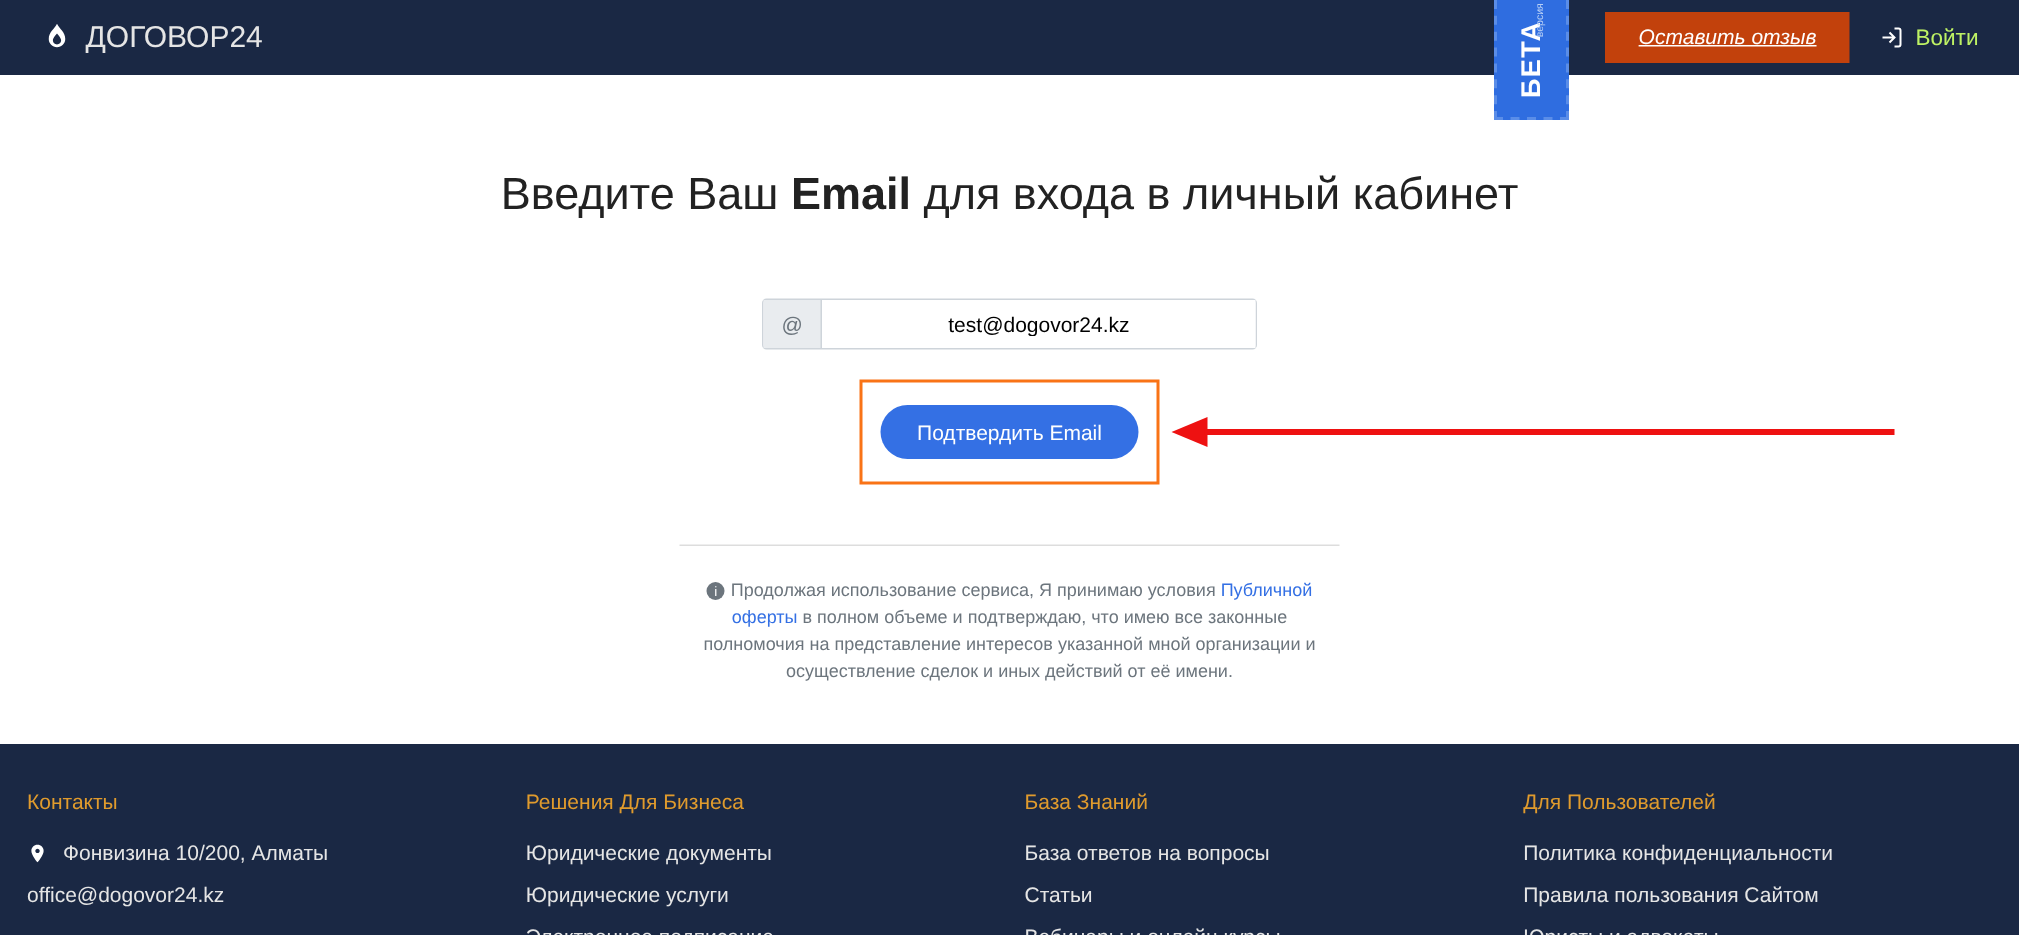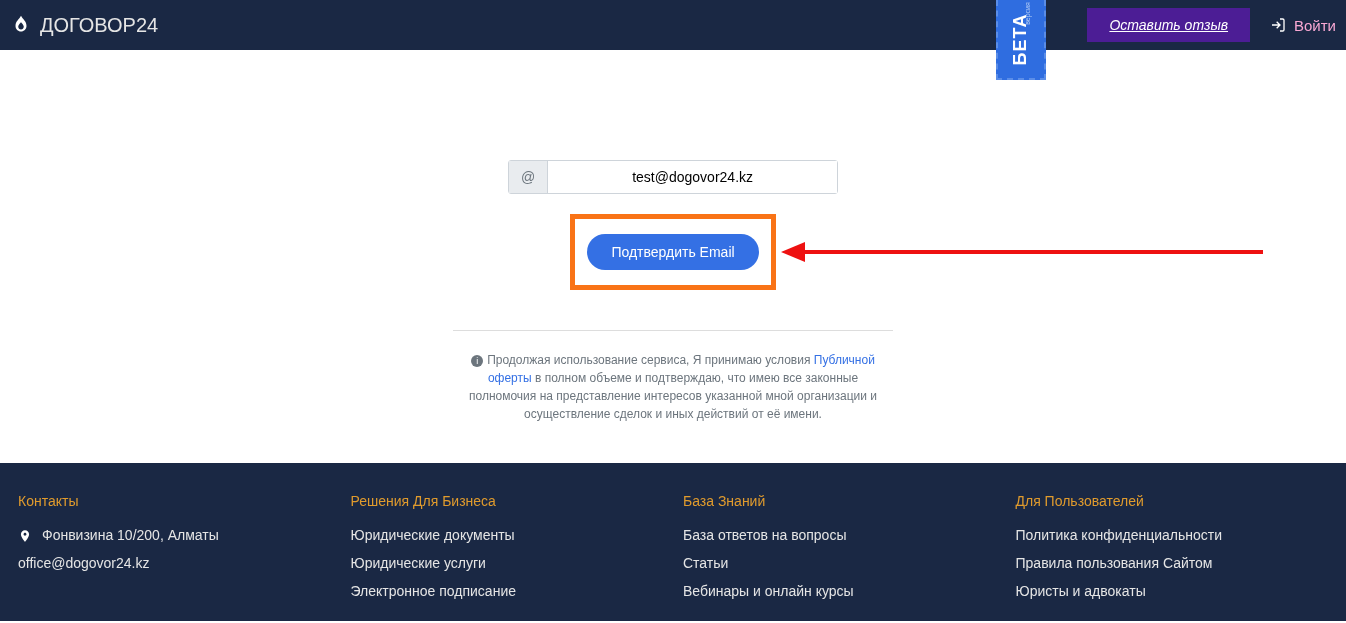--- a/index.html
+++ b/index.html
@@ -1,38 +1,38 @@
 <!DOCTYPE html>
 <html><head>
   <meta charset="utf-8">
   <style>
     * { margin: 0; padding: 0; box-sizing: border-box; }
     body { font-family: 'Segoe UI', Arial, sans-serif; background: #fff; width: 1346px; }
     
     
-    .header { background: #1a2844; height: 50px; display: flex; align-items: center; justify-content: space-between; padding: 0 10px; position: relative; }
+    .header { background: #1a2844; height: 50px; display: flex; align-items: center; justify-content: space-between; padding: 0 27px; position: relative; }
     .logo { display: flex; align-items: center; color: #e5e5e5; font-size: 20px; font-weight: 300; gap: 8px; }
     .logo-icon { width: 22px; height: 22px; }
     .header-right { display: flex; align-items: center; gap: 20px; }
-    .feedback-box { background: #4c1d95; padding: 8px 22px; }
+    .feedback-box { background: #c2410c; padding: 8px 22px; }
     .feedback-link { color: #fff; text-decoration: underline; font-style: italic; font-size: 14px; }
-    .login-link { color: #f9a8d4; display: flex; align-items: flex-start; gap: 8px; font-size: 15px; }
+    .login-link { color: #bef264; display: flex; align-items: flex-start; gap: 8px; font-size: 15px; }
     .beta-badge { position: absolute; right: 300px; top: 0; width: 50px; height: 80px; background: #2f6de0; border: 2px dashed #5a8de8; border-top: none; display: flex; align-items: center; justify-content: center; }
     .beta-text { transform: rotate(-90deg); color: #fff; font-weight: bold; font-size: 18px; letter-spacing: 1px; }
     .beta-sub { position: absolute; right: 5px; top: 10px; transform: rotate(-90deg); font-size: 7px; color: #b8d0f5; }
     
     
     .main { text-align: center; padding: 60px 20px 40px; }
     .title { font-size: 30px; font-weight: bold; color: #222; line-height: 1.3; }
     .title-regular { font-weight: normal; }
     .email-form { margin-top: 50px; display: flex; flex-direction: column; align-items: center; }
     .input-group { display: flex; align-items: stretch; border: 1px solid #ced4da; border-radius: 3px; width: 330px; background: #fff; }
     .input-prefix { background: #e9ecef; border-right: 1px solid #ced4da; padding: 8px 12px; color: #6c757d; font-size: 14px; display: flex; align-items: center; }
     .email-input { border: none; padding: 8px 12px; font-size: 14px; text-align: center; flex: 1; outline: none; }
-    .button-wrap { margin-top: 20px; border: 5px solid #f97316; padding: 15px 12px; display: inline-block; position: relative; }
+    .button-wrap { margin-top: 20px; border: 2px solid #f97316; padding: 15px 12px; display: inline-block; position: relative; }
     .confirm-btn { background: #3470e4; color: #fff; border: none; padding: 10px 24px; border-radius: 24px; font-size: 14px; cursor: pointer; }
     .arrow { position: absolute; left: 100%; top: 50%; transform: translateY(-50%); margin-left: 10px; display: flex; align-items: center; }
     .arrow-line { width: 460px; height: 4px; background: #e11; }
     .arrow-head { width: 0; height: 0; border-right: 24px solid #e11; border-top: 10px solid transparent; border-bottom: 10px solid transparent; margin-right: -2px; }
     .disclaimer { margin-top: 40px; border-top: 1px solid #ddd; padding-top: 20px; max-width: 440px; margin-left: auto; margin-right: auto; font-size: 12px; color: #6c757d; line-height: 1.5; }
     .disclaimer-link { color: #3470e4; text-decoration: none; }
     .info-icon { display: inline-block; width: 12px; height: 12px; background: #6c757d; color: #fff; border-radius: 50%; font-size: 9px; line-height: 12px; text-align: center; margin-right: 4px; }
     
     
     .footer { background: #1a2844; color: #fff; padding: 30px 18px 10px; display: flex; gap: 20px; }
@@ -63,20 +63,23 @@
     <a class="login-link">
       <svg width="16" height="16" viewBox="0 0 24 24" fill="none" stroke="#fff" stroke-width="2">
           <path d="M15 3h4a2 2 0 012 2v14a2 2 0 01-2 2h-4M10 17l5-5-5-5M15 12H3"></path>
         </svg>
       <span>Войти</span>
     </a>
   </div>
 </div>
 
 <div class="main">
+  <h1 class="title">
+    <span class="title-regular">Введите Ваш </span><span>Email</span><span class="title-regular"> для входа в личный кабинет</span>
+  </h1>
 
   <div class="email-form">
     <div class="input-group">
       <span class="input-prefix">@</span>
       <input type="text" class="email-input" value="test@dogovor24.kz" style="">
     </div>
     <div class="button-wrap">
       <button class="confirm-btn">Подтвердить Email</button>
       <div class="arrow">
         <div class="arrow-head"></div>

